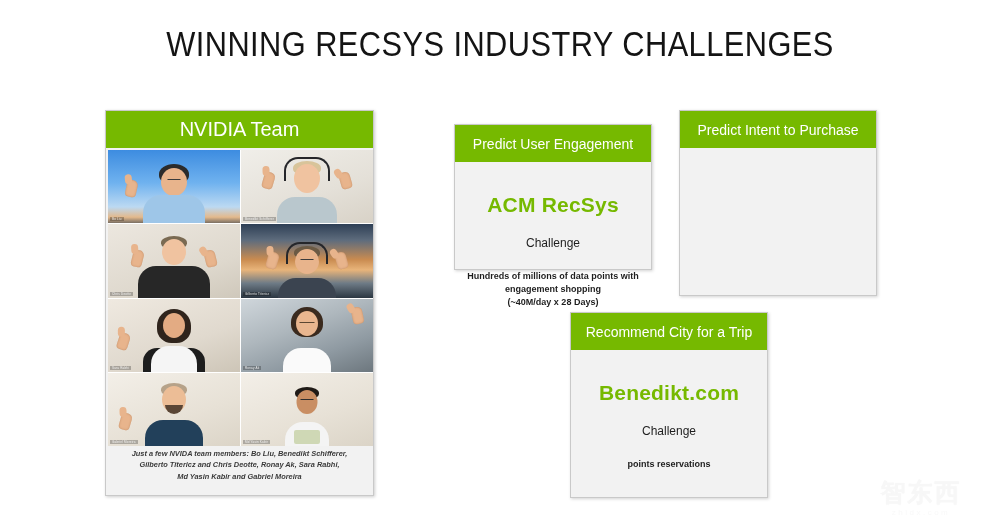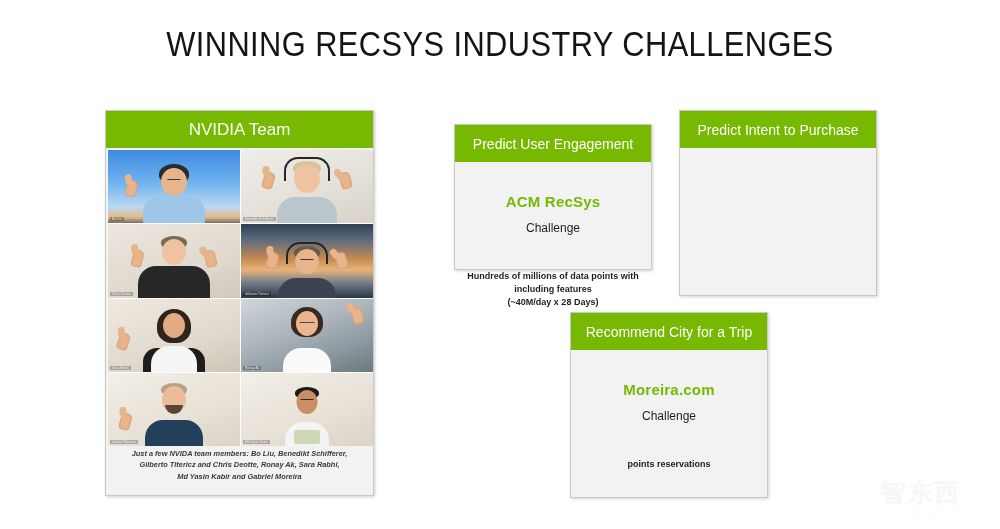--- a/index.html
+++ b/index.html
@@ -25,21 +25,21 @@
   .team-panel {
     position: absolute; left: 105px; top: 110px;
     width: 269px; height: 386px;
     background: #f2f2f2;
     border: 1px solid #c9c9c9;
     box-shadow: 1px 1px 3px rgba(0,0,0,0.20);
   }
   .team-header {
     height: 37px; background: #76b900;
     display: flex; align-items: center; justify-content: center;
-    color: #ffffff; font-size: 17px; font-weight: 400;
+    color: #ffffff; font-size: 20px; font-weight: 400;
   }
   .photo-grid {
     position: absolute; left: 2px; top: 39px;
     width: 265px; height: 296px;
     display: grid;
     grid-template-columns: 1fr 1fr;
     grid-template-rows: repeat(4, 1fr);
     gap: 1px;
     background: #ffffff;
     overflow: hidden;
@@ -99,24 +99,24 @@
     height: 37px; background: #76b900;
     display: flex; align-items: center; justify-content: center;
     color: #ffffff; font-size: 14px; font-weight: 400;
   }
   .card-body {
     position: relative; height: calc(100% - 37px);
     display: flex; flex-direction: column; align-items: center;
   }
   .card-brand {
     margin-top: 31px;
-    font-size: 15px; font-weight: 700; color: #76b900; letter-spacing: .2px;
+    font-size: 21px; font-weight: 700; color: #76b900; letter-spacing: .2px;
   }
   .card-subtitle {
-    margin-top: 11px; font-size: 12px; font-weight: 400; color: #1e1e1e;
+    margin-top: 19px; font-size: 12px; font-weight: 400; color: #1e1e1e;
   }
   .card-detail {
     position: absolute; left: 8px; right: 8px; top: 108px;
     text-align: center; font-size: 9px; font-weight: 700;
     color: #1e1e1e; line-height: 1.45;
   }
   #card-engagement { left: 454px; top: 124px; width: 198px; height: 146px; }
   #card-purchase   { left: 679px; top: 110px; width: 198px; height: 186px; }
   #card-trip       { left: 570px; top: 312px; width: 198px; height: 186px; }
 
@@ -256,38 +256,38 @@
 
   <div class="card" id="card-engagement">
     <div class="card-header">
       <span>Predict User Engagement</span>
     </div>
     <div class="card-body">
       <div class="card-brand">ACM RecSys</div>
       <div class="card-subtitle">Challenge</div>
       <div class="card-detail">
         <div>Hundreds of millions of data points with</div>
-        <div>including features</div>
+        <div>engagement shopping</div>
         <div>(~40M/day x 28 Days)</div>
       </div>
     </div>
   </div>
 
   <div class="card" id="card-purchase">
     <div class="card-header">
       <span>Predict Intent to Purchase</span>
     </div>
   </div>
 
   <div class="card" id="card-trip">
     <div class="card-header">
       <span>Recommend City for a Trip</span>
     </div>
     <div class="card-body">
-      <div class="card-brand">Moreira.com</div>
+      <div class="card-brand">Benedikt.com</div>
       <div class="card-subtitle">Challenge</div>
       <div class="card-detail">
         <div>points reservations</div>
         <div></div>
       </div>
     </div>
   </div>
 
   <div class="watermark">
     <div class="wm-cn">智东西</div>

